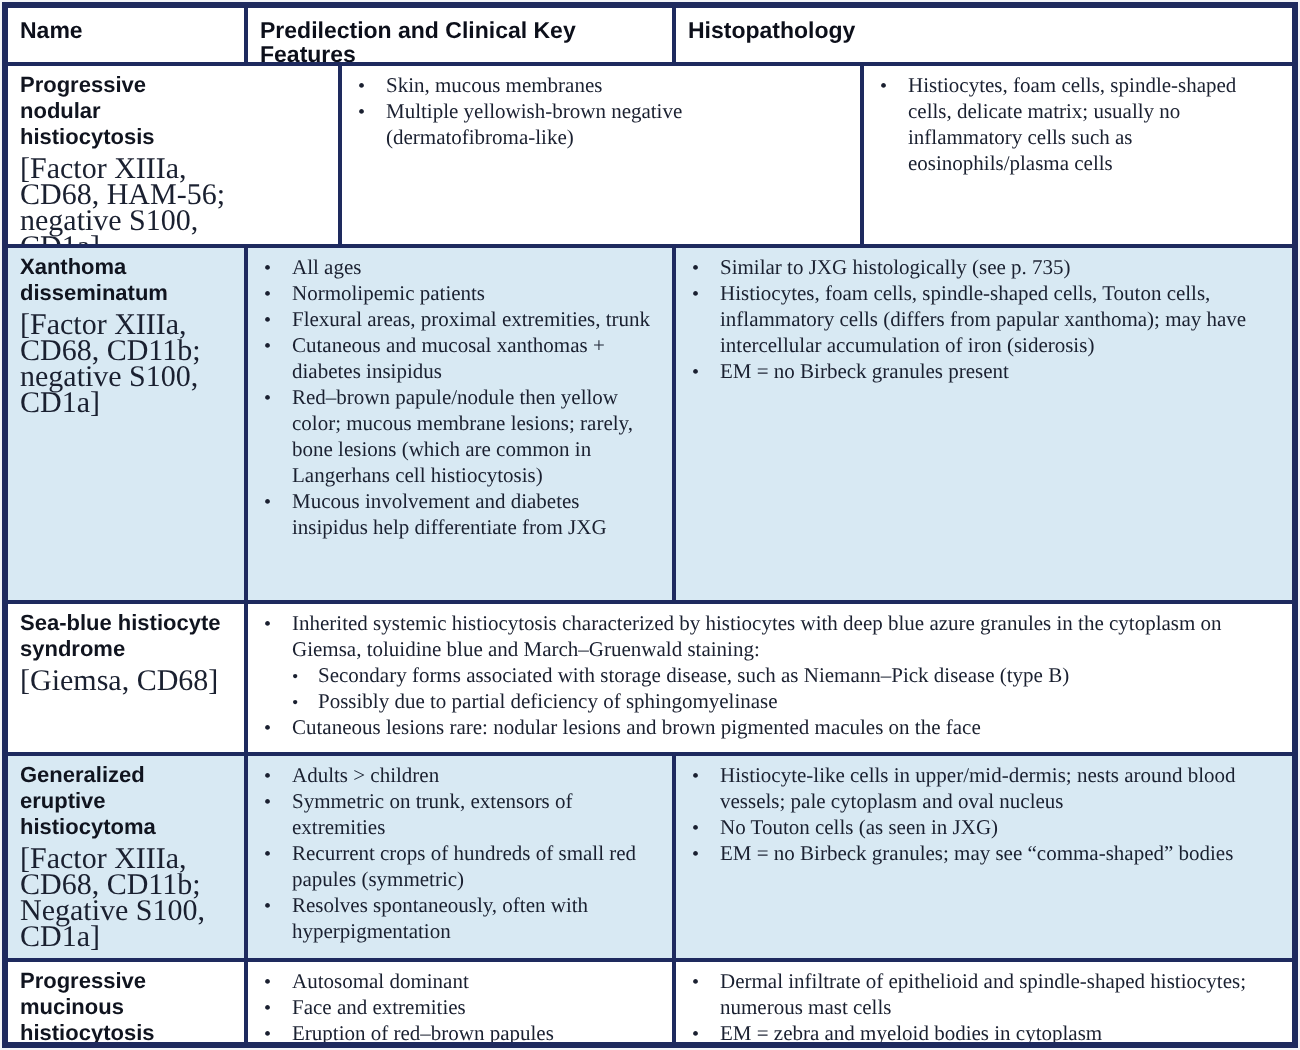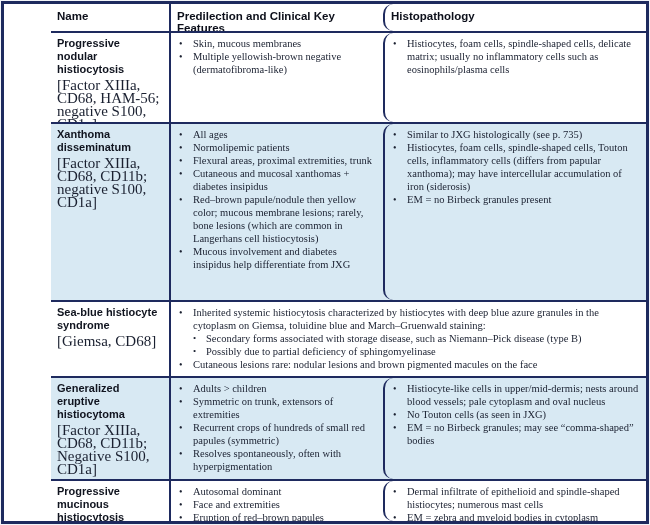--- a/index.html
+++ b/index.html
@@ -13,34 +13,34 @@
     color: #1a2030;
   }
   .table {
     position: absolute;
     left: 1px; top: 1px; right: 1px; bottom: 1px;
     border: 3px solid #1e2a5e;
     display: flex;
     flex-direction: column;
     background: #ffffff;
   }
-  .row { display: flex; flex: 0 0 auto; overflow: hidden; margin-left: 47px; }
+  .row { display: flex; flex: 0 0 auto; overflow: hidden; }
   .row + .row { border-top: 2px solid #1e2a5e; }
   .row-header { height: 27px; background: #ffffff; }
-  .row-1 { height: 89px; }
+  .row-1 { height: 89px; gap: 47px; }
   .row-2 { height: 176px; justify-content: flex-end; }
   .row-3 { height: 74px; }
   .row-4 { height: 101px; }
   .row-5 { flex: 1 1 auto; }
   .row-alt { background: #d8e9f3; }
   .cell { overflow: hidden; box-sizing: border-box; padding: 4px 6px; }
   .cell + .cell { border-left: 2px solid #1e2a5e; }
   .col-name  { flex: 0 0 118px; }
   .col-feat  { flex: 0 0 214px; }
-  .col-histo { flex: 1 1 auto; border-radius: 10px; }
+  .col-histo { flex: 1 1 auto; }
   .col-merged { flex: 1 1 auto; }
   .header-cell {
     font-family: "Liberation Sans", sans-serif;
     font-weight: bold;
     font-size: 11.5px;
     color: #0c0f1a;
     padding-top: 6px;
   }
   .disease-name {
     font-family: "Liberation Sans", sans-serif;

